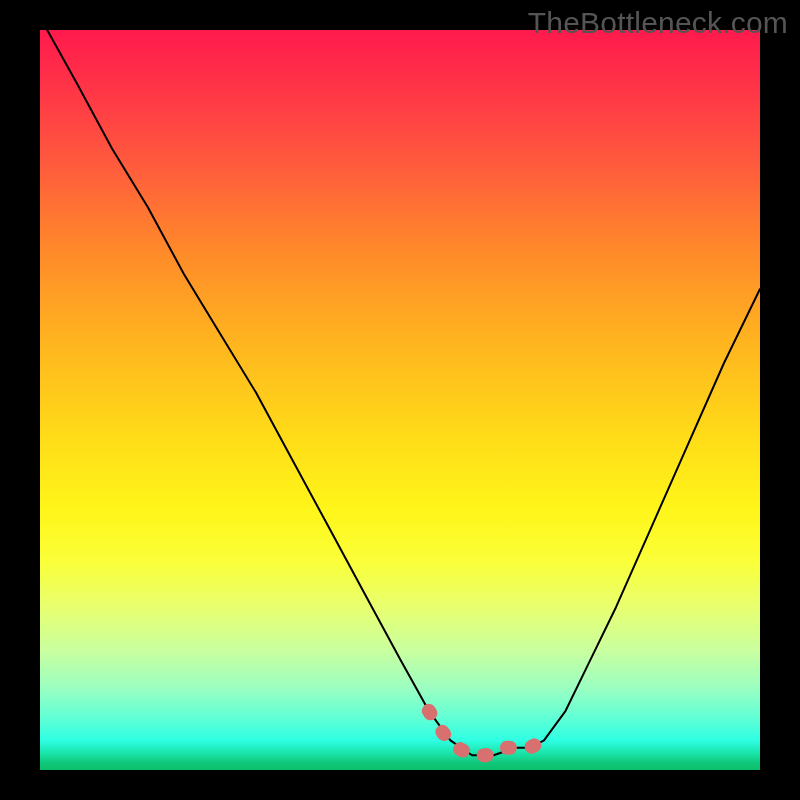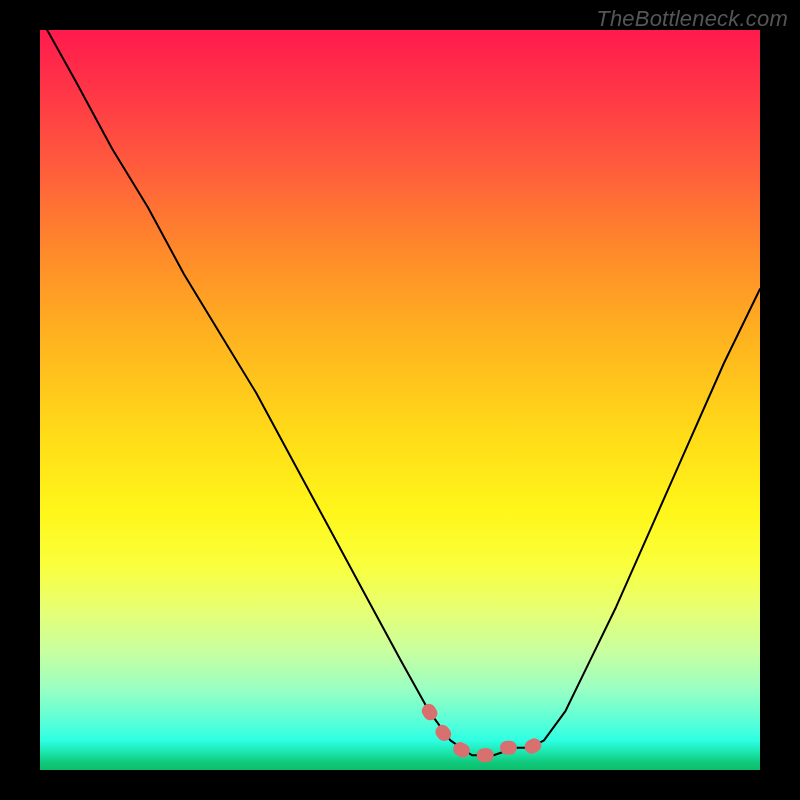--- a/index.html
+++ b/index.html
@@ -40,24 +40,23 @@
       #17dfa0 98%,
       #10c87a 99%,
       #0cbf6b 100%
     );
   }
   .watermark {
     position: absolute;
     top: 6px;
     right: 12px;
     color: #555;
-    font-size: 22px;
+    font-size: 30px;
     letter-spacing: 0.2px;
     font-weight: 400;
-    font-style: italic;
   }
   svg.curve {
     position: absolute;
     left: 0;
     top: 0;
     width: 720px;
     height: 740px;
   }
 </style>
 </head>

